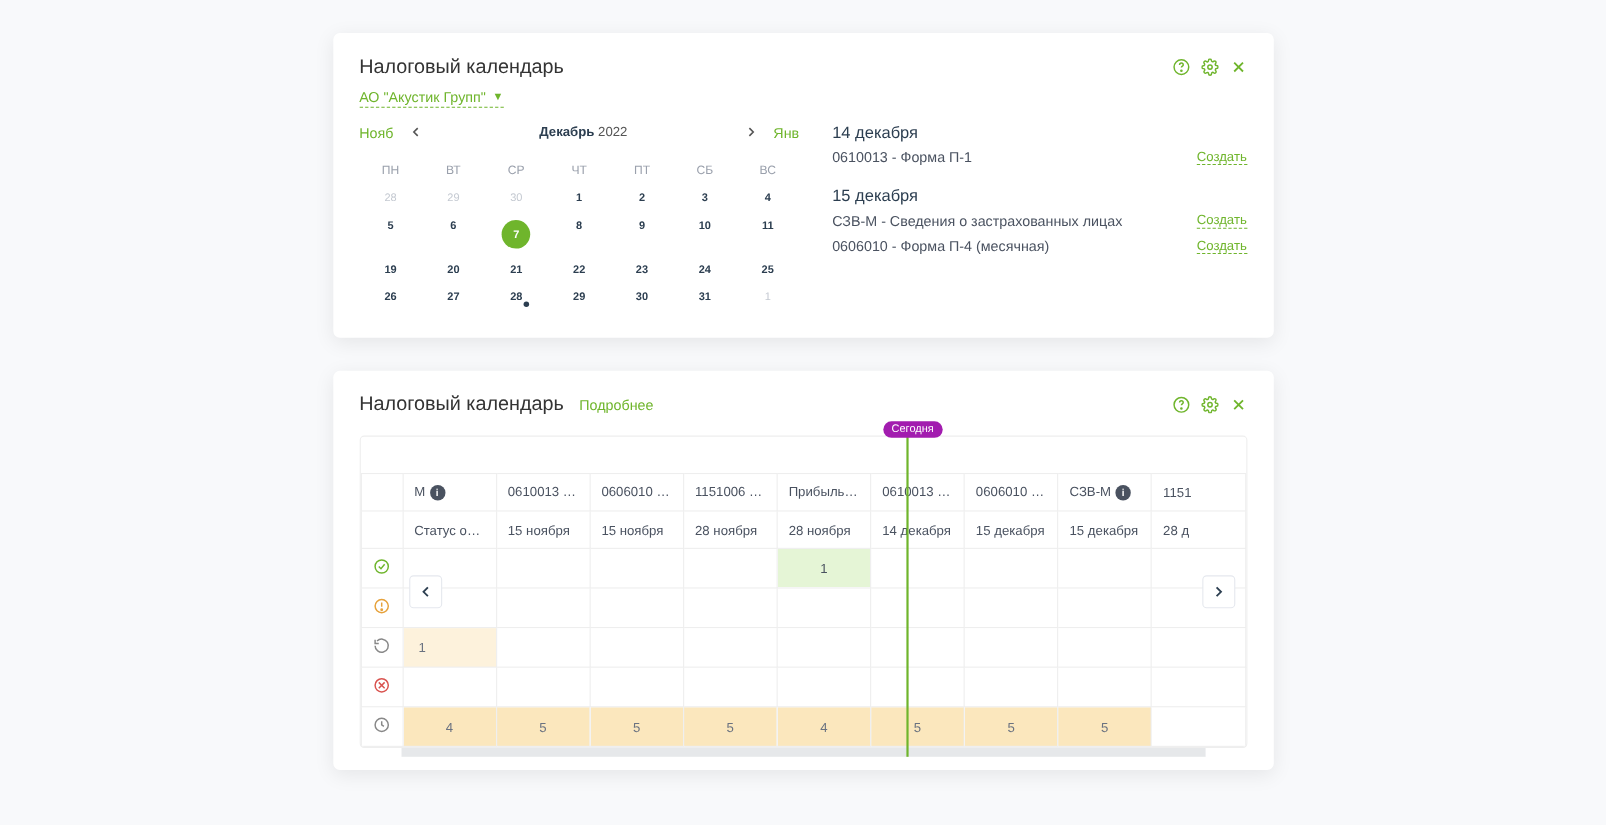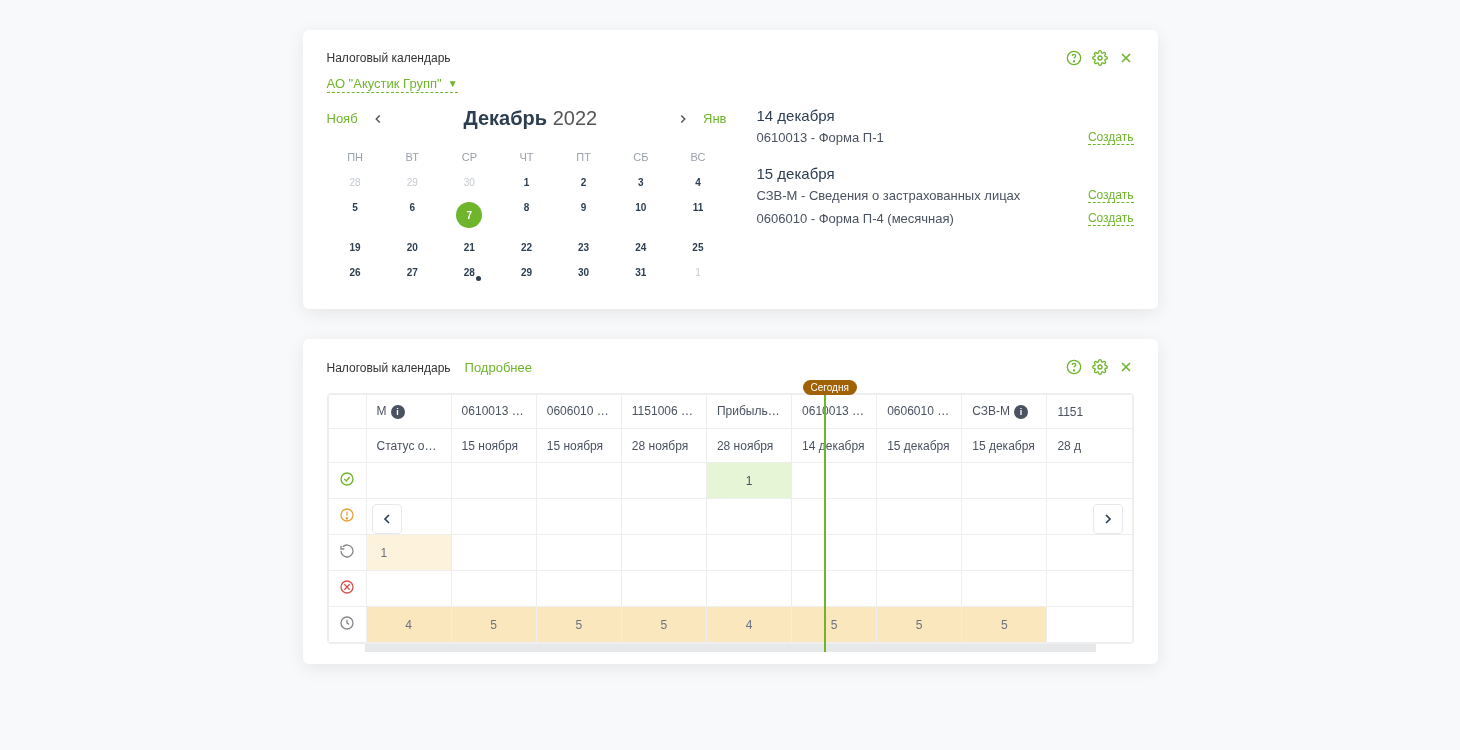--- a/index.html
+++ b/index.html
@@ -19,21 +19,21 @@
     padding: 20px 24px 24px;
     position: relative;
   }
   .panel-header {
     display: flex;
     align-items: center;
     justify-content: space-between;
     margin-bottom: 10px;
   }
   .panel-title {
-    font-size: 12px;
+    font-size: 18px;
     font-weight: 400;
     color: #333;
   }
   .panel-header-left { display: flex; align-items: baseline; gap: 14px; }
   .detail-link {
     color: #6fb52c;
     font-size: 13px;
   }
   .panel-icons { display: flex; gap: 10px; align-items: center; }
   .header-icon { width: 16px; height: 16px; display:inline-flex; align-items:center; justify-content:center; cursor:pointer; color:#6fb52c; }
@@ -51,21 +51,21 @@
   }
   .company-dropdown .caret { color:#6fb52c; font-size:10px; }
   .cal-body { display: flex; gap: 30px; margin-top: 14px; }
   .cal-left { width: 400px; }
   .cal-right { flex: 1; }
   .cal-nav {
     display: flex; align-items: center; justify-content: space-between;
     margin-bottom: 14px;
   }
   .cal-nav-side { color:#6fb52c; font-size:13px; display:flex; align-items:center; gap:12px; cursor:pointer; }
-  .cal-nav-center { font-size:20px; color:#333; }
+  .cal-nav-center { font-size:12px; color:#333; }
   .cal-nav-center .month { font-weight:600; color:#2c3e50; }
   .cal-nav-center .year { color:#555; }
   .chev { display:inline-flex; width:16px; height:16px; align-items:center; justify-content:center; cursor:pointer; color:#555;}
   .cal-grid { width:100%; }
   .cal-row { display:flex; }
   .cal-cell {
     flex:1; text-align:center; padding:7px 0;
     font-size:10px; color:#2c3e50; font-weight:600;
     position:relative;
   }
@@ -83,24 +83,24 @@
   .event-desc { color:#4a5260; font-size:13px; }
   .create-link { color:#6fb52c; font-size:12px; border-bottom:1px dashed #6fb52c; cursor:pointer; }
 
   
   .timeline-wrap { position:relative; border:1px solid #eee; border-radius:4px; overflow:hidden; }
   .tl-today-marker {
     position:absolute; top:-11px; left:497px; width:2px; height:calc(100% + 11px);
     background:#6fb52c; z-index:3;
   }
   .tl-today-pill {
-    position:absolute; top:-13px; left:476px; background:#a16207; color:#fff;
+    position:absolute; top:-13px; left:476px; background:#a21caf; color:#fff;
     font-size:10px; padding:2px 8px; border-radius:10px; z-index:4;
   }
-  .tl-table { display:table; width:100%; table-layout:fixed; border-collapse:collapse; }
+  .tl-table { display:table; width:100%; table-layout:fixed; border-collapse:collapse;margin-top:33px; }
   .tl-row { display:table-row; }
   .tl-cell {
     display:table-cell; border:1px solid #eee; padding:8px 10px;
     font-size:12px; color:#4a5260; vertical-align:middle; height:34px;
     overflow:hidden; text-overflow:ellipsis; white-space:nowrap;
   }
   .tl-cell.first { width:38px; text-align:center; }
   .tl-cell.header { color:#4a5260; font-size:12px; }
   .tl-cell .info { display:inline-flex; width:14px; height:14px; background:#4a5260; color:#fff; border-radius:50%; font-size:9px; align-items:center; justify-content:center; margin-left:4px; font-weight:700;}
   .tl-row.green .tl-cell.filled { background:#e5f5d6; text-align:center; color:#4a5260; }

